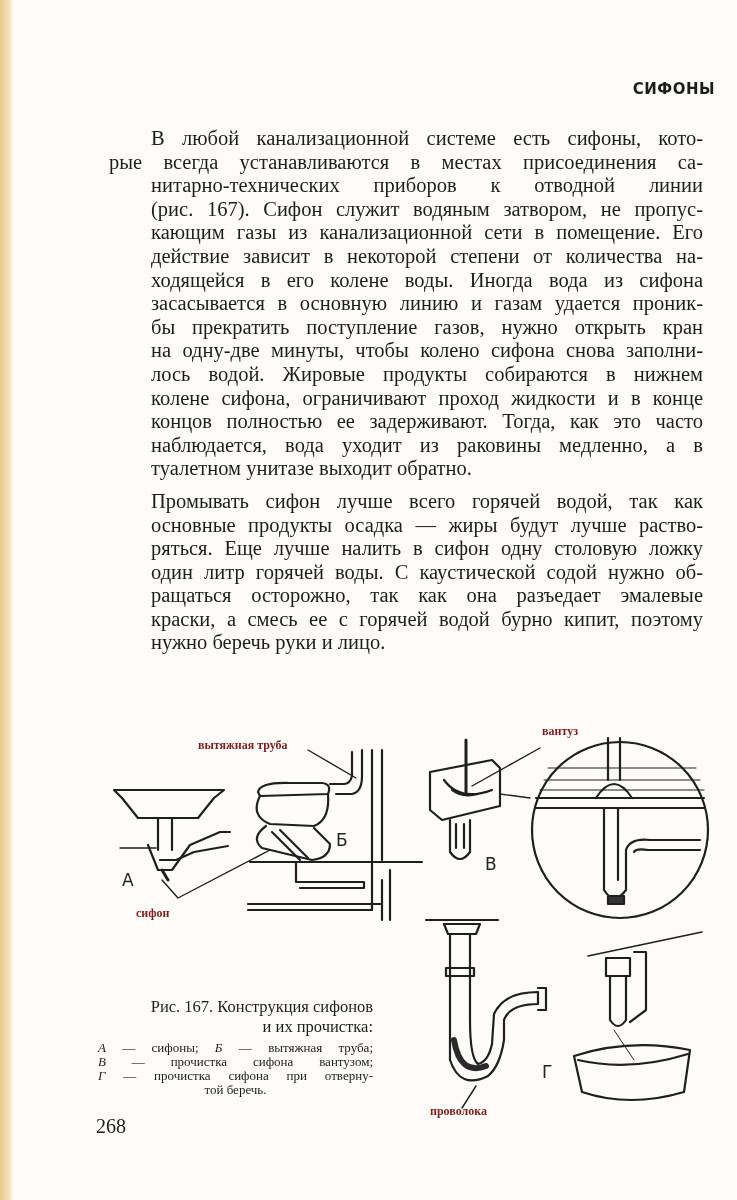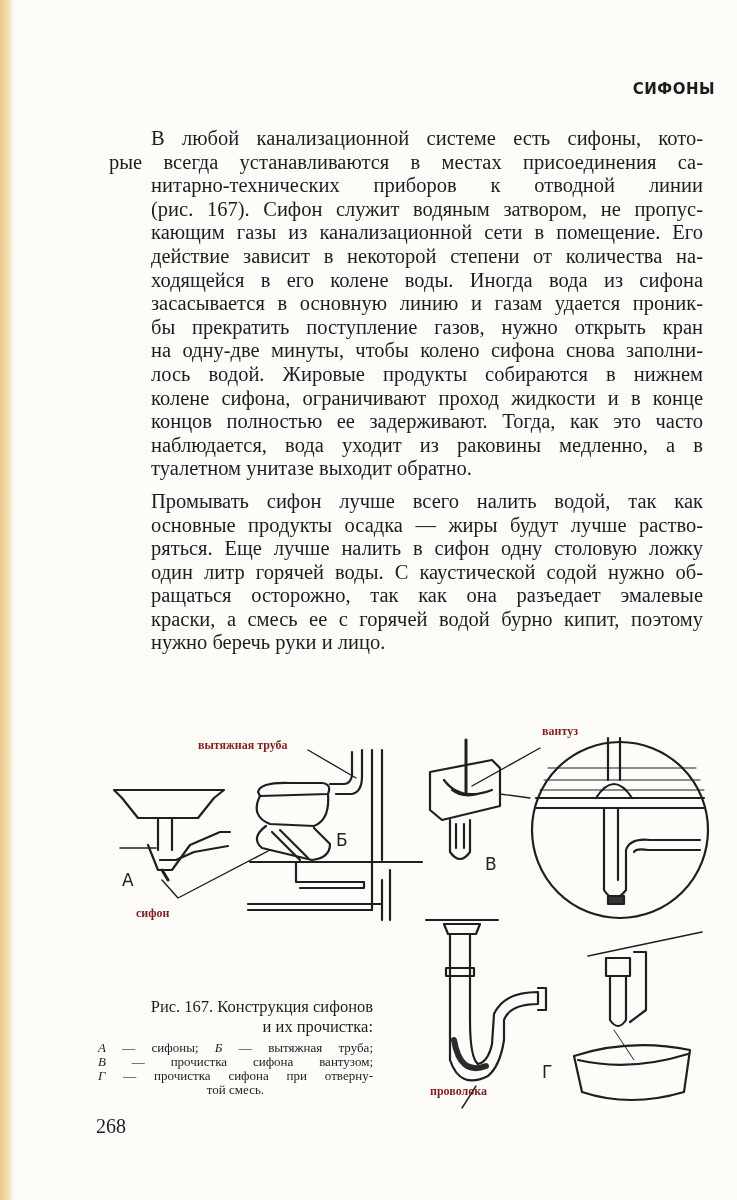--- a/index.html
+++ b/index.html
@@ -69,21 +69,21 @@
       <span class="line">засасывается в основную линию и газам удается проник-</span>
       <span class="line">бы прекратить поступление газов, нужно открыть кран</span>
       <span class="line">на одну-две минуты, чтобы колено сифона снова заполни-</span>
       <span class="line">лось водой. Жировые продукты собираются в нижнем</span>
       <span class="line">колене сифона, ограничивают проход жидкости и в конце</span>
       <span class="line">концов полностью ее задерживают. Тогда, как это часто</span>
       <span class="line">наблюдается, вода уходит из раковины медленно, а в</span>
       <span class="line last">туалетном унитазе выходит обратно.</span>
     </p>
     <p>
-      <span class="line">Промывать сифон лучше всего налить водой, так как</span>
+      <span class="line">Промывать сифон лучше всего горячей водой, так как</span>
       <span class="line">основные продукты осадка — жиры будут лучше раство-</span>
       <span class="line">ряться. Еще лучше налить в сифон одну столовую ложку</span>
       <span class="line">один литр горячей воды. С каустической содой нужно об-</span>
       <span class="line">ращаться осторожно, так как она разъедает эмалевые</span>
       <span class="line">краски, а смесь ее с горячей водой бурно кипит, поэтому</span>
       <span class="line last">нужно беречь руки и лицо.</span>
     </p>
   </div>
 
   <div class="figure">
@@ -153,21 +153,21 @@
         <path d="M534 232 L546 232 L546 290 L530 302"></path>
         <path d="M514 310 L534 340" stroke-width="1"></path>
         <path d="M474 336 Q530 318 590 330 L584 372 Q530 388 482 372 Z"></path>
         <path d="M478 340 Q530 352 588 334"></path>
       </g>
     </svg>
 
     <div class="fig-label" style="left:98px; top:18px;">вытяжная труба</div>
     <div class="fig-label" style="left:442px; top:4px;">вантуз</div>
     <div class="fig-label" style="left:36px; top:186px;">сифон</div>
-    <div class="fig-label" style="left:330px; top:364px;">проволока</div>
+    <div class="fig-label" style="left:330px; top:384px;">проволока</div>
 
     <div class="fig-letter" style="left:22px; top:150px;">А</div>
     <div class="fig-letter" style="left:236px; top:110px;">Б</div>
     <div class="fig-letter" style="left:385px; top:134px;">В</div>
     <div class="fig-letter" style="left:442px; top:342px;">Г</div>
   </div>
 
   <div class="caption">
     <div class="caption-title">
       <div>Рис. 167. Конструкция сифонов</div>
@@ -181,18 +181,18 @@
         <span>— вытяжная труба;</span>
       </span>
       <span class="l">
         <i>В</i>
         <span>— прочистка сифона вантузом;</span>
       </span>
       <span class="l">
         <i>Г</i>
         <span>— прочистка сифона при отверну-</span>
       </span>
-      <span class="l center">той смесь.</span>
+      <span class="l center">той беречь.</span>
     </div>
   </div>
 
   <div class="page-number">268</div>
 </div>
 
 </body></html>

